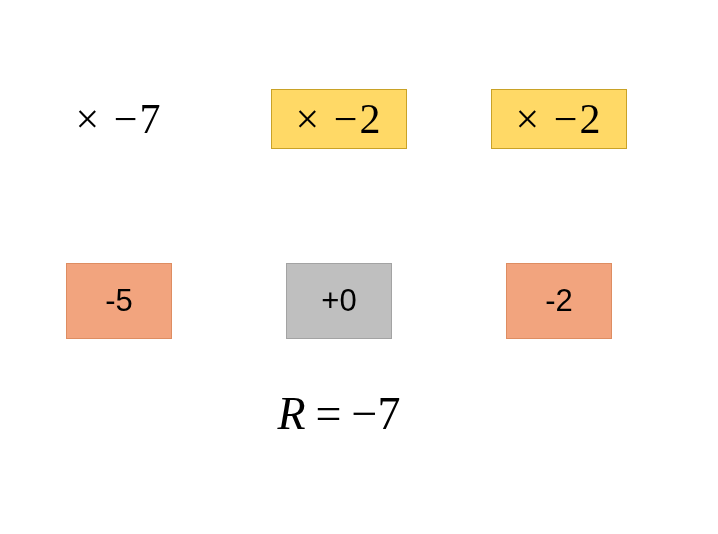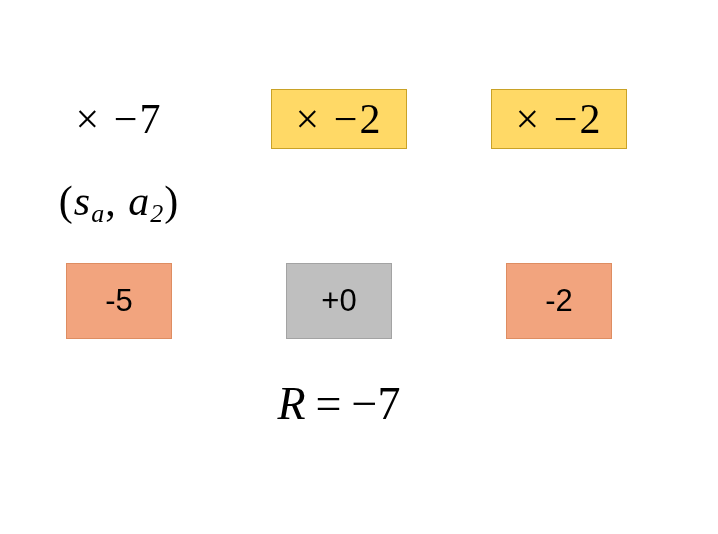--- a/index.html
+++ b/index.html
@@ -71,21 +71,21 @@
     background: var(--reward-orange-fill, #F2A47E);
     border: 1px solid var(--reward-orange-border, #DE8D62);
   }
   .reward.gray {
     background: var(--reward-gray-fill, #BFBFBF);
     border: 1px solid var(--reward-gray-border, #A3A3A3);
   }
 
   .result {
     position: absolute;
-    top: 376px; left: 9px; width: 660px;
+    top: 386px; left: 9px; width: 660px;
     text-align: center;
     font-size: 46px;
     line-height: 1.2;
     white-space: nowrap;
     color: var(--text, #000000);
   }
   .result .var { font-style: italic; margin-right: 10px; }
   .result .eq  { margin-right: 10px; }
 </style>
 </head>
@@ -99,23 +99,20 @@
     </div>
     <div class="cell">
       <span class="mult highlighted">× −2</span>
     </div>
     <div class="cell">
       <span class="mult highlighted">× −2</span>
     </div>
   </div>
 
   <div class="row row-tuple">
-    <div class="cell">
-      <span class="tuple"><span>(</span><i>s</i><sub>a</sub><span>, </span><i>a</i><sub>2</sub><span>)</span></span>
-    </div>
   </div>
 
   <div class="row row-reward">
     <div class="cell">
       <div class="reward orange">
         <span>-5</span>
       </div>
     </div>
     <div class="cell">
       <div class="reward gray">

